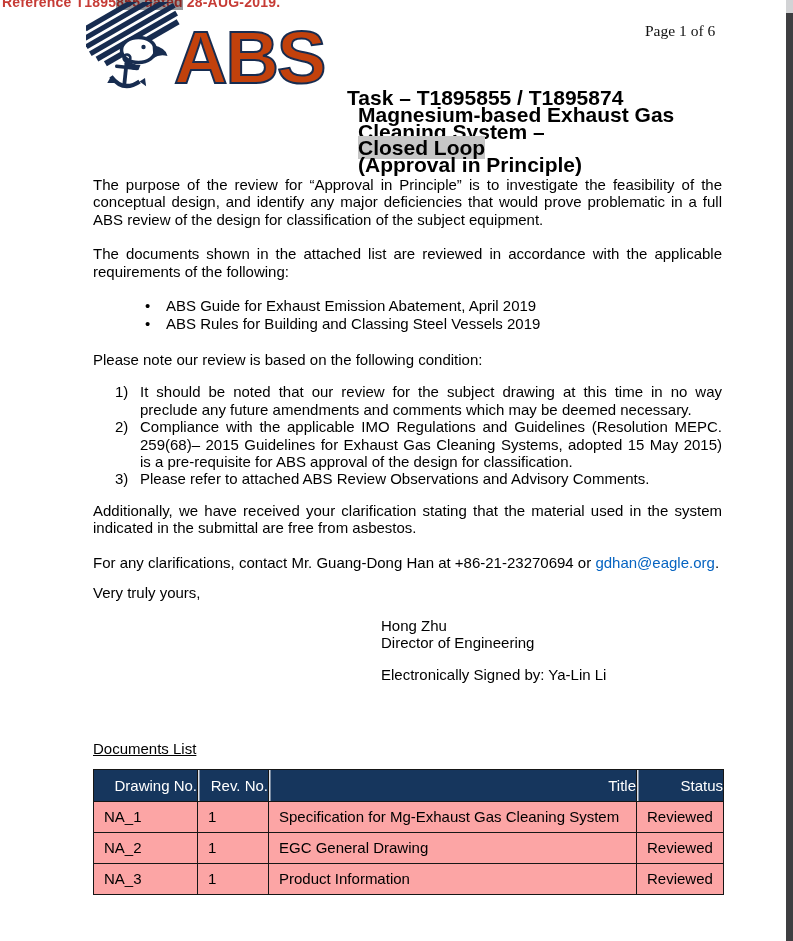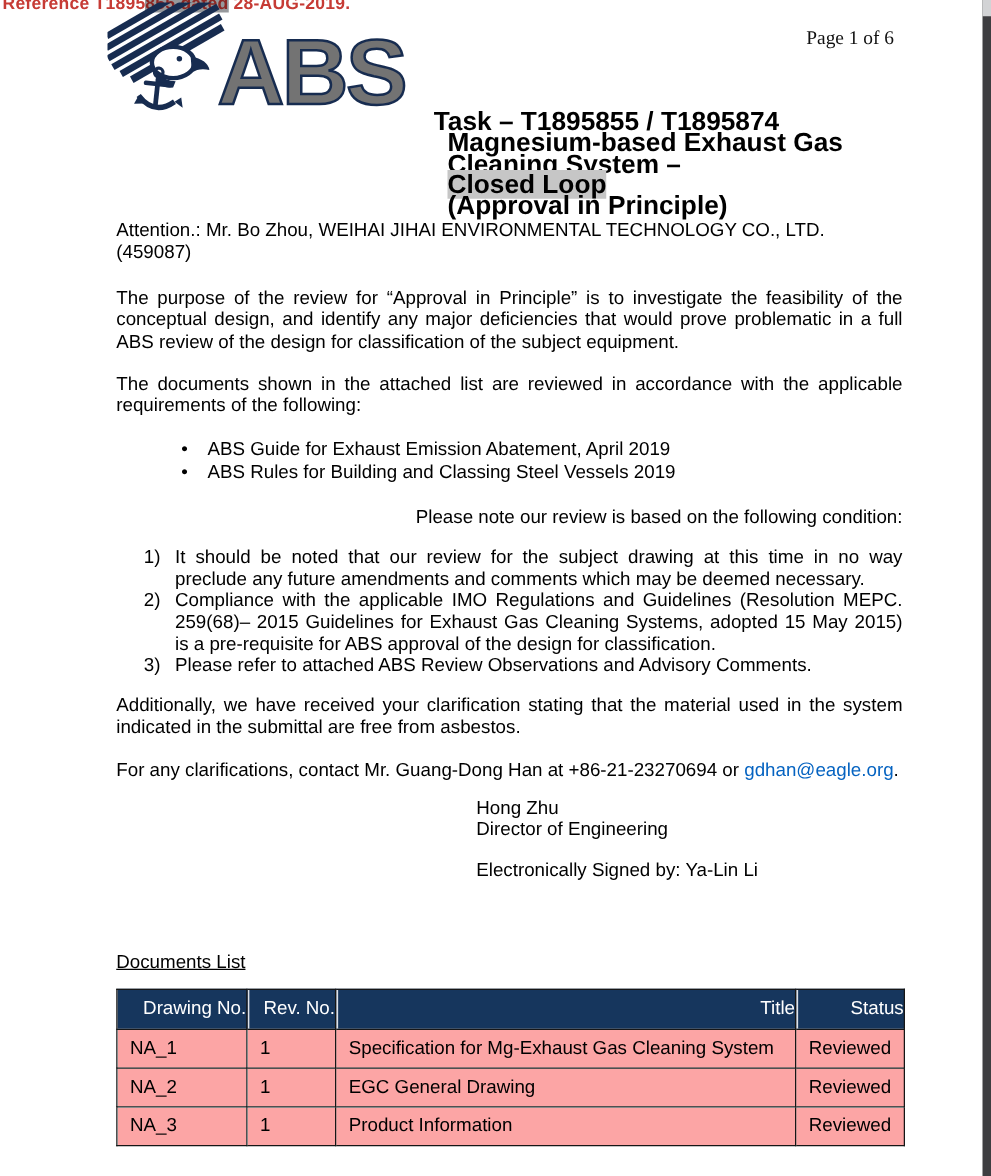--- a/index.html
+++ b/index.html
@@ -16,21 +16,21 @@
   .ref-line{
     position:absolute;top:-6px;left:2px;white-space:nowrap;
     font-size:14px;letter-spacing:.2px;color:#c63b35;font-weight:bold;
   }
   .ref-hl{background:#97999c;color:#8c2723}
 
   
   .logo{position:absolute;left:86px;top:2px;display:flex;align-items:flex-end}
   .logo svg{width:96px;height:90px;display:block}
   .logo-text{
-    font-size:74px;font-weight:bold;color:#737373;line-height:.82;
+    font-size:74px;font-weight:bold;color:#c2410c;line-height:.82;
     letter-spacing:-2px;margin-left:-8px;padding-bottom:3px;
     -webkit-text-stroke:2px #172c50;
   }
 
   .page-num{
     position:absolute;left:645px;top:22px;
     font-family:"Liberation Serif",serif;font-size:15.5px;color:#111;
   }
 
   
@@ -41,21 +41,21 @@
 
   
   .content{position:absolute;left:93px;top:176px;width:629px;
     font-size:15px;line-height:17.4px}
   .content p{margin:0 0 17px;text-align:justify}
   p.attention{margin-bottom:19px;text-align:left}
   .bullets{margin:0 0 18px}
   .bullet-row{display:flex;line-height:18px}
   .bullet-row .marker{margin-left:52px;width:21px;flex:none}
   .bullet-row .marker::before{content:"\2022"}
-  p.please-note{margin-bottom:15px;text-align:right}
+  p.please-note{margin-bottom:15px;text-align:left}
   .conds{margin:0 0 14px}
   .cond-row{display:flex}
   .cond-num{margin-left:22px;width:25px;flex:none}
   .cond-text{flex:1;text-align:justify}
   p.additionally{}
   p.contact{margin-bottom:13px;text-align:left}
   .email-link{color:#0563c1;cursor:pointer}
   .sig{margin-left:288px}
   p.closing{margin-bottom:15px;text-align:left}
   .sig-line{line-height:17.4px}
@@ -114,21 +114,20 @@
 
 <div class="task">
   <div>Task – T1895855 / T1895874</div>
   <div class="indent">Magnesium-based Exhaust Gas Cleaning System –</div>
   <div class="indent"><span class="hl-gray">Closed Loop</span></div>
   <div class="indent">(Approval in Principle)</div>
 </div>
 
 <div class="content">
 
-  <p class="attention">Attention.: Mr. Bo Zhou, WEIHAI JIHAI ENVIRONMENTAL TECHNOLOGY CO., LTD. (459087)</p>
 
   <p>The purpose of the review for “Approval in Principle” is to investigate the feasibility of the conceptual design, and identify any major deficiencies that would prove problematic in a full ABS review of the design for classification of the subject equipment.</p>
 
   <p>The documents shown in the attached list are reviewed in accordance with the applicable requirements of the following:</p>
 
   <div class="bullets">
     <div class="bullet-row">
       <span class="marker"></span>
       <span>ABS Guide for Exhaust Emission Abatement, April 2019</span>
     </div>
@@ -154,20 +153,21 @@
       <span class="cond-text">Please refer to attached ABS Review Observations and Advisory Comments.</span>
     </div>
   </div>
 
   <p class="additionally">Additionally, we have received your clarification stating that the material used in the system indicated in the submittal are free from asbestos.</p>
 
   <p class="contact">
     <span>For any clarifications, contact Mr. Guang-Dong Han at +86-21-23270694 or </span><a class="email-link">gdhan@eagle.org</a><span>.</span>
   </p>
 
+  <p class="sig closing">Very truly yours,</p>
 
   <div class="sig sig-line">Hong Zhu</div>
   <div class="sig sig-line">Director of Engineering</div>
 
   <div class="sig sig-line esign">Electronically Signed by: Ya-Lin Li</div>
 
   <div class="docs-heading">Documents List</div>
 
   <table class="docs">
     <colgroup>

